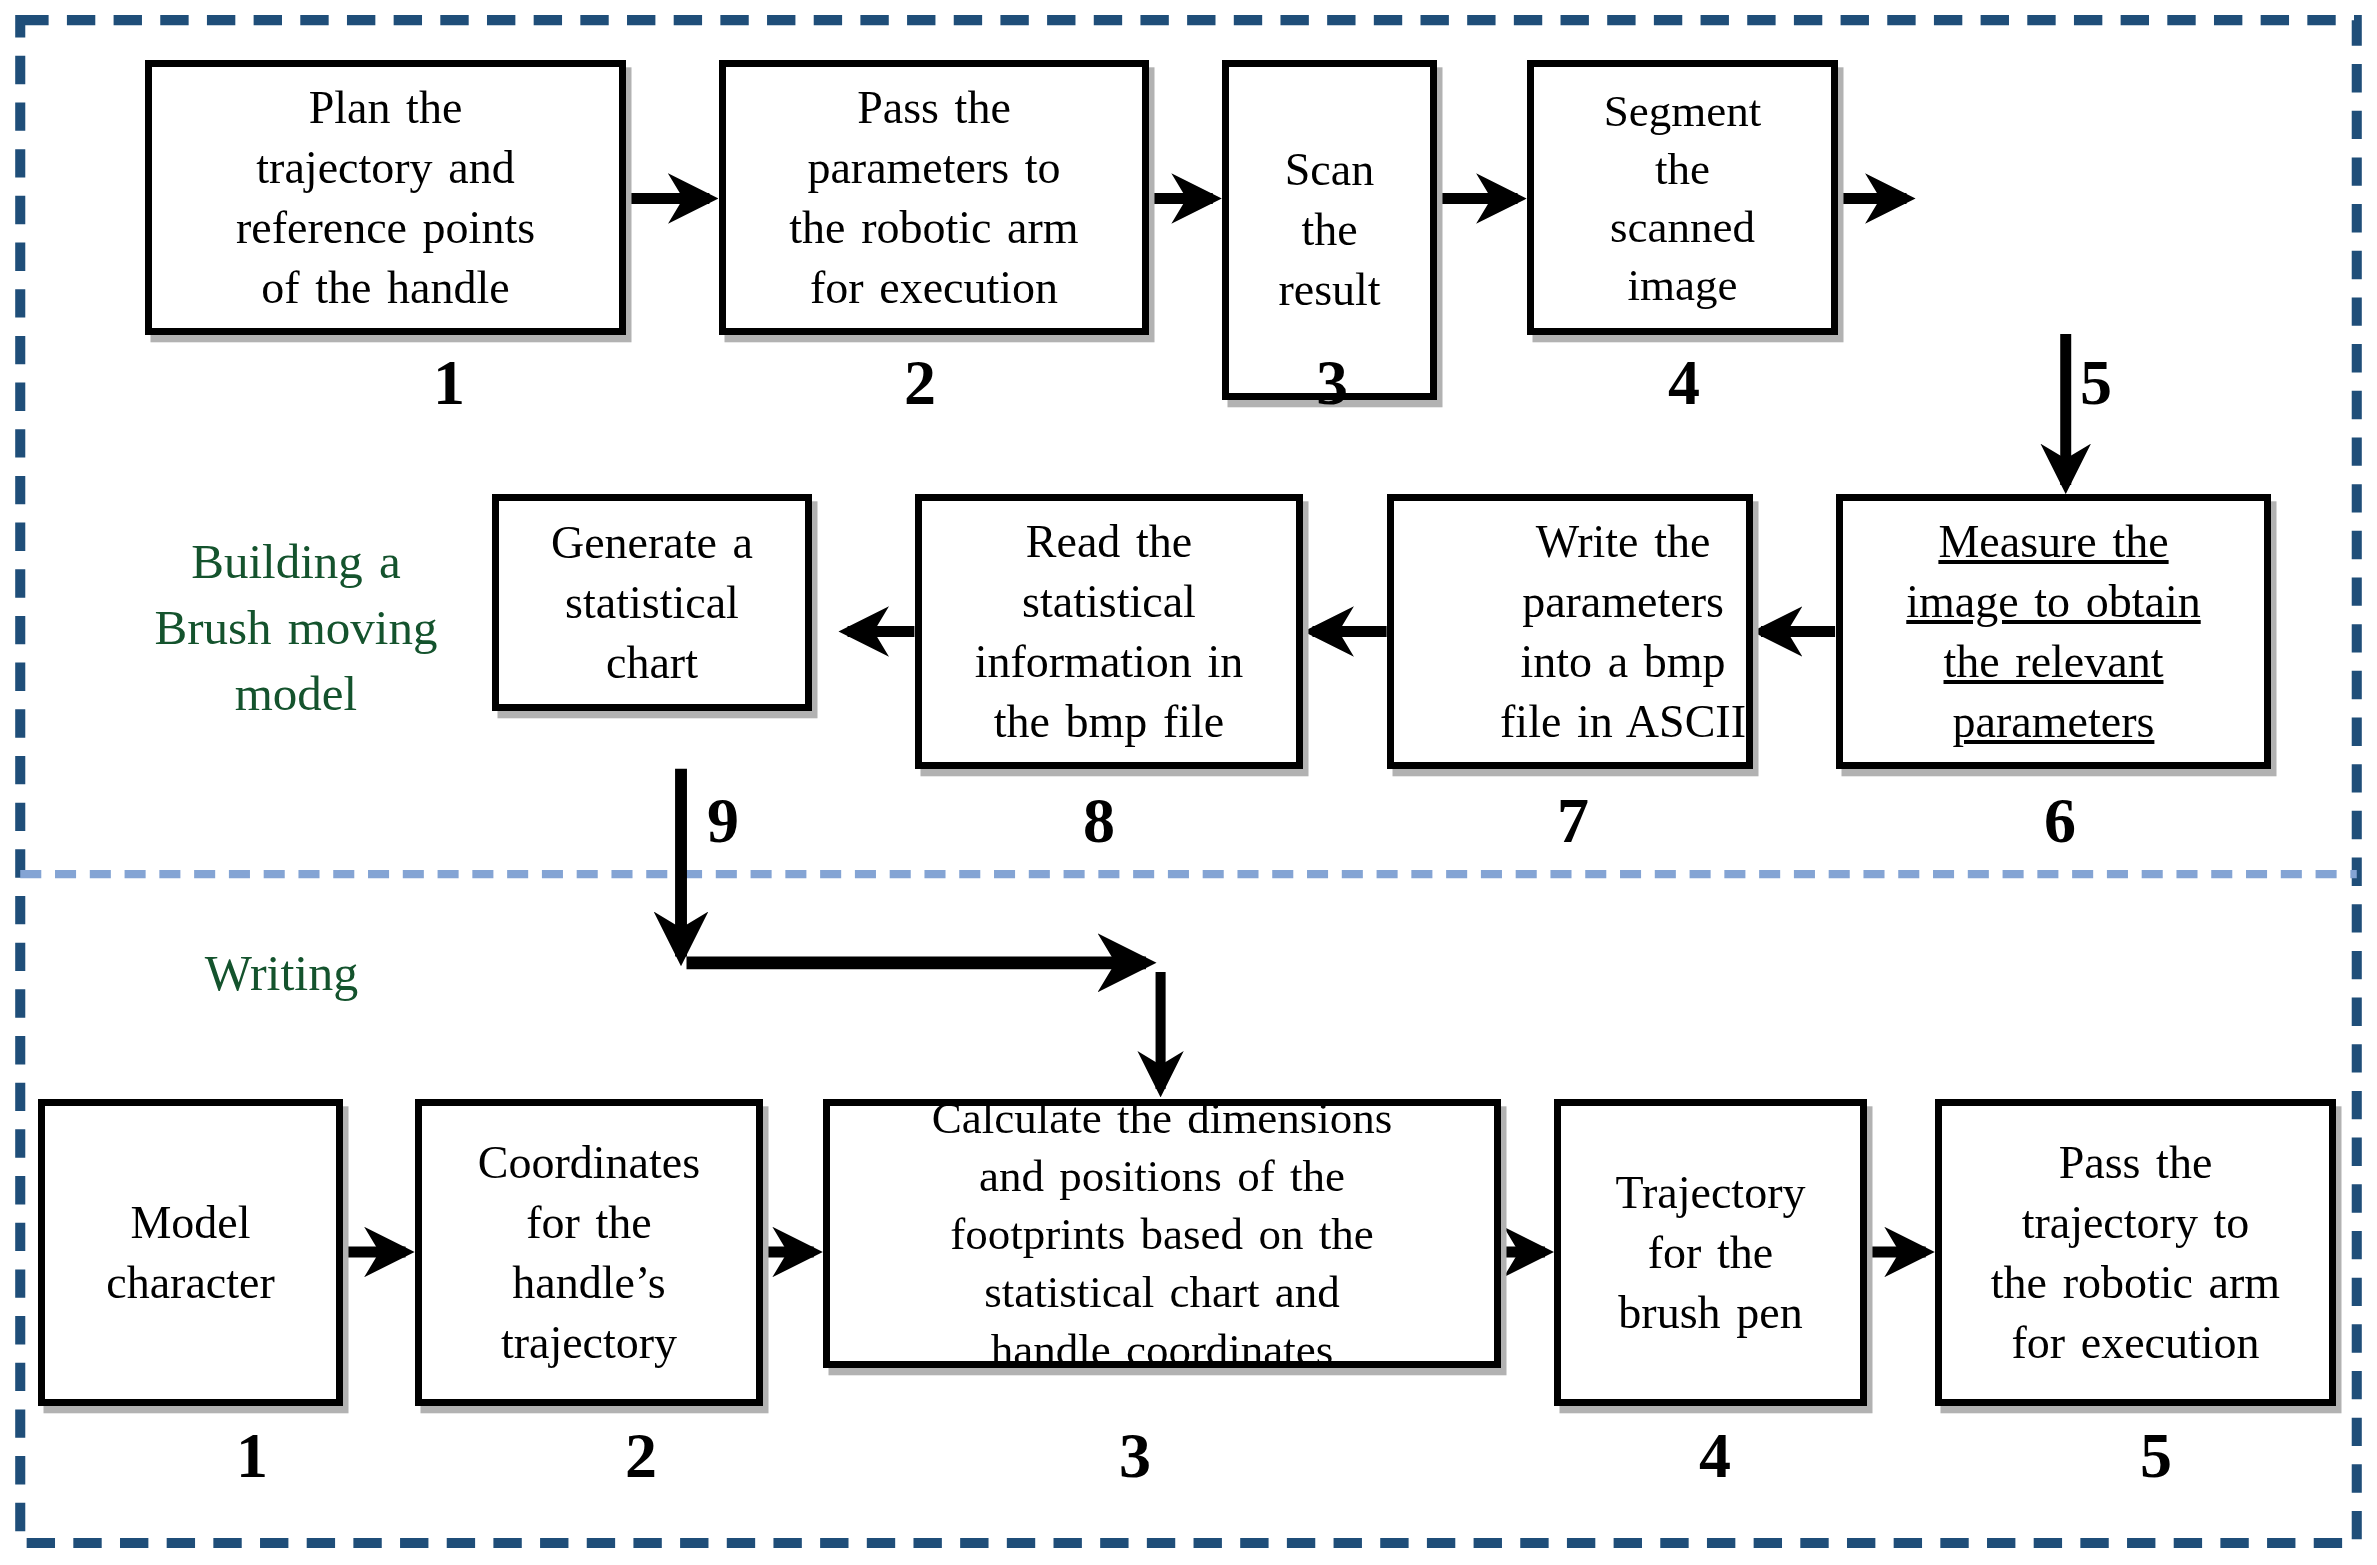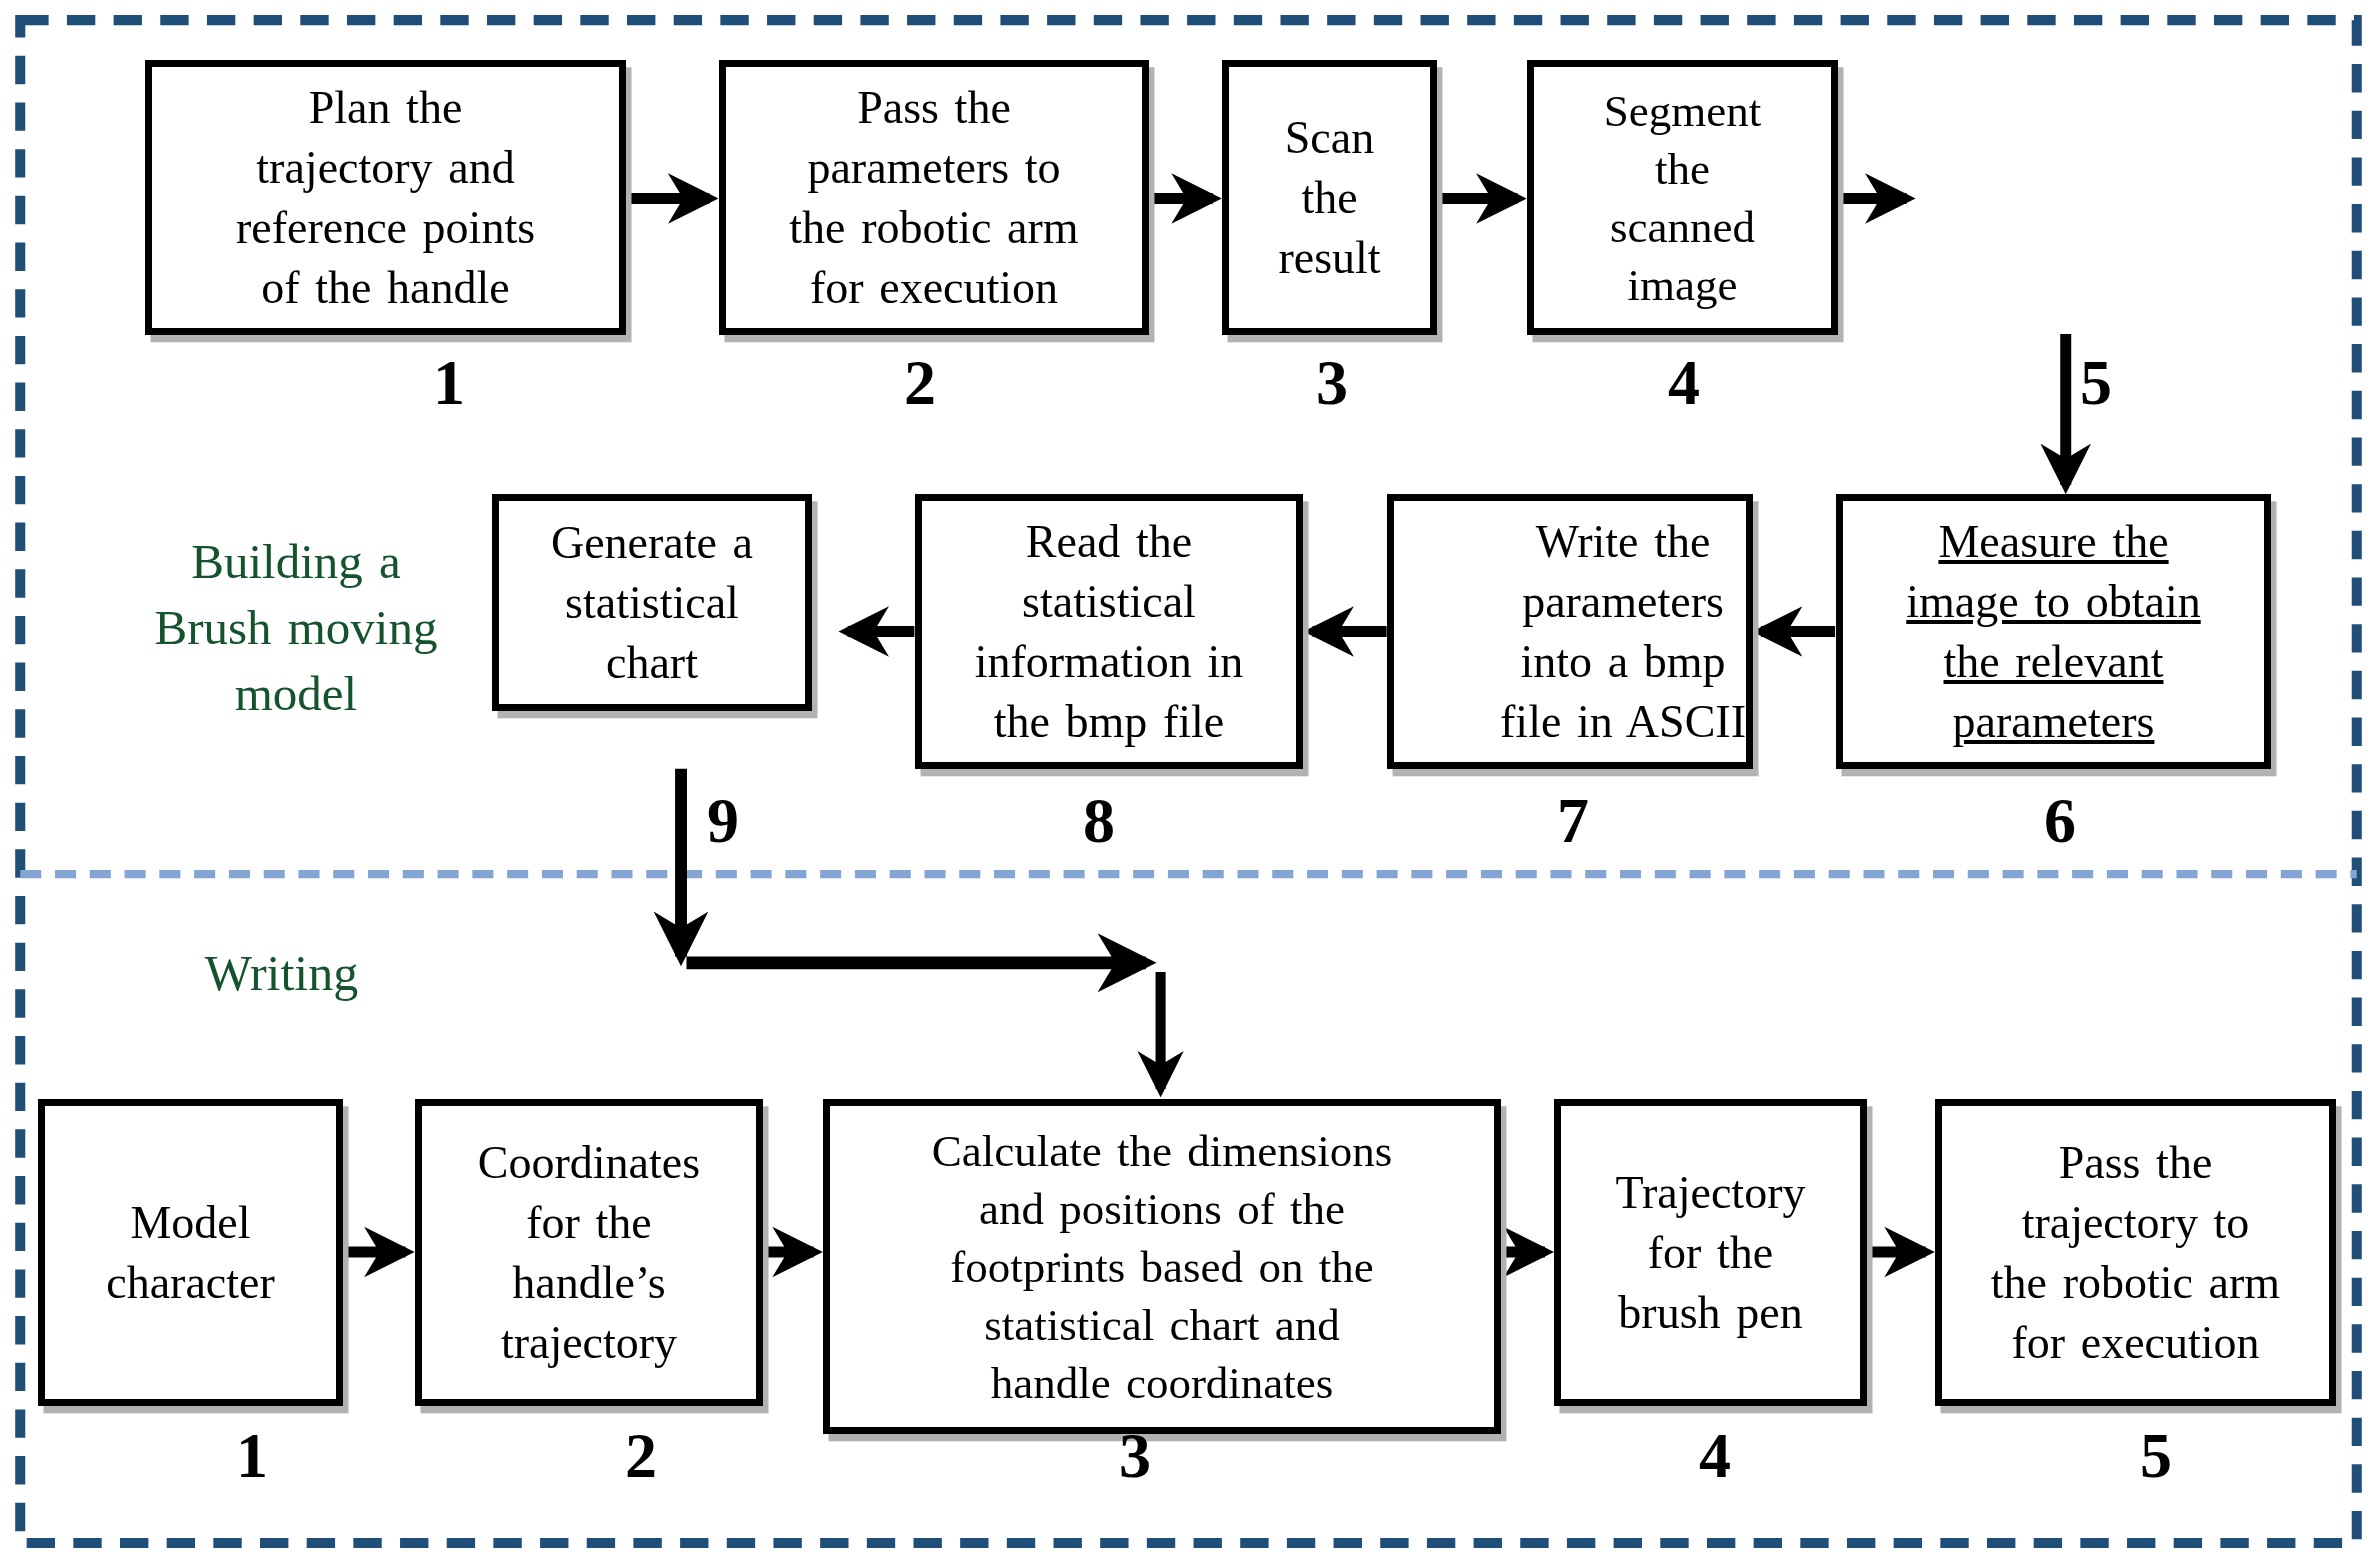--- a/index.html
+++ b/index.html
@@ -92,21 +92,21 @@
 trajectory and
 reference points
 of the handle</span>
   </div>
   <div class="box" style="left:719px;top:60px;width:430px;height:275px;">
     <span class="bt">Pass the
 parameters to
 the robotic arm
 for execution</span>
   </div>
-  <div class="box" style="left:1222px;top:60px;width:215px;height:275px;">
+  <div class="box" style="left:1222px;top:60px;width:215px;height:340px;">
     <span class="bt">Scan
 the
 result</span>
   </div>
   <div class="box" style="left:1527px;top:60px;width:311px;height:275px;">
     <span class="bt bt-sm">Segment
 the
 scanned
 image</span>
   </div>
@@ -138,21 +138,21 @@
   <div class="box" style="left:38px;top:1099px;width:305px;height:307px;">
     <span class="bt">Model
 character</span>
   </div>
   <div class="box" style="left:415px;top:1099px;width:348px;height:307px;">
     <span class="bt">Coordinates
 for the
 handle’s
 trajectory</span>
   </div>
-  <div class="box" style="left:823px;top:1099px;width:678px;height:335px;">
+  <div class="box" style="left:823px;top:1099px;width:678px;height:269px;">
     <span class="bt bt-sm">Calculate the dimensions
 and positions of the
 footprints based on the
 statistical chart and
 handle coordinates</span>
   </div>
   <div class="box" style="left:1554px;top:1099px;width:313px;height:307px;">
     <span class="bt">Trajectory
 for the
 brush pen</span>

